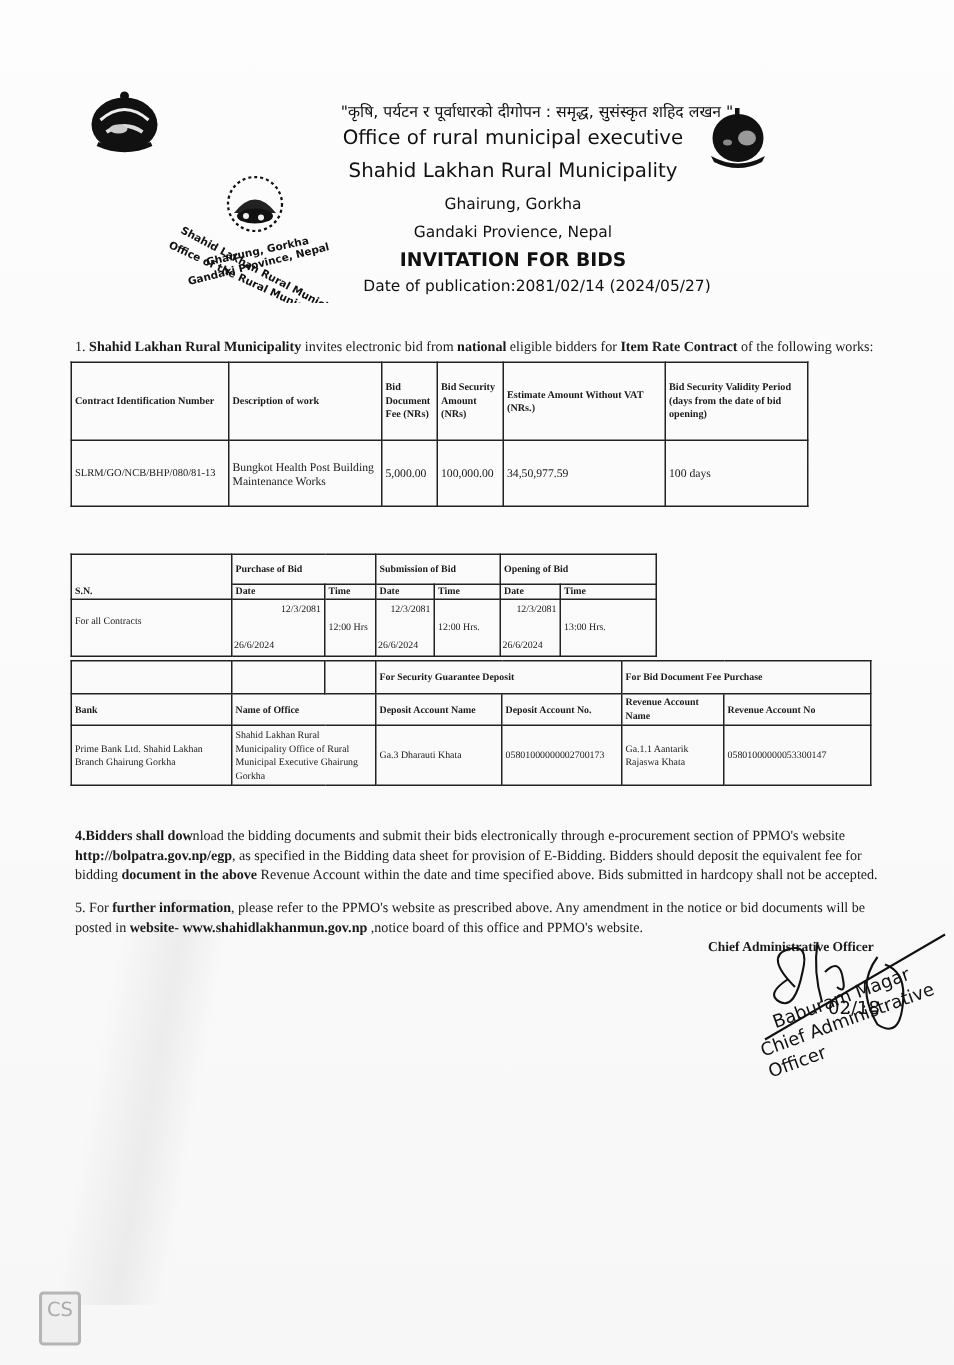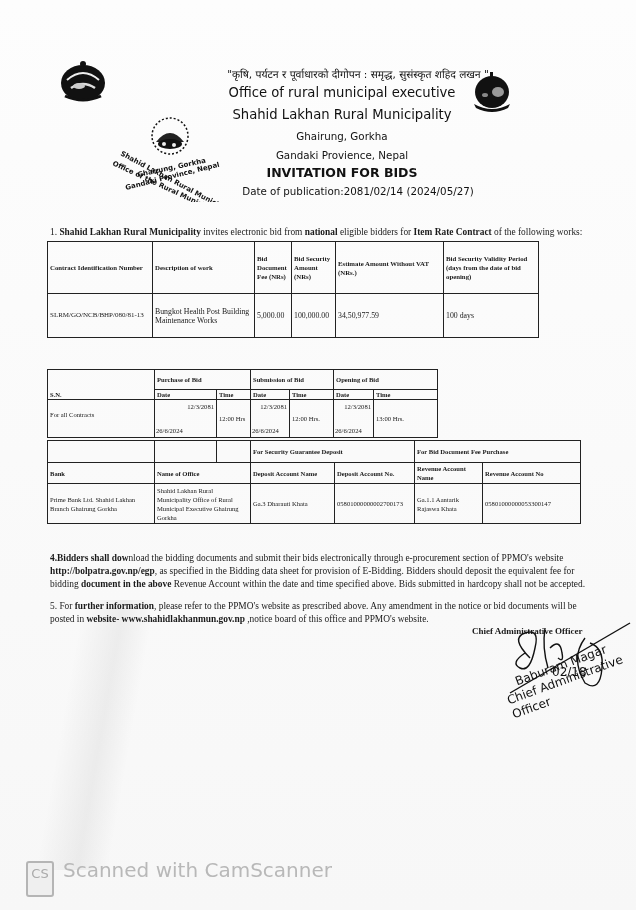--- a/index.html
+++ b/index.html
@@ -209,14 +209,13 @@
     <text x="62" y="58" font-size="12" font-family="DejaVu Sans, sans-serif" fill="#111">02/18</text>
   </svg>
   <div class="stamp-name">
     <div style="padding-left:14px">Baburam Magar</div>
     <div>Chief Administrative Officer</div>
   </div>
 
   <div class="scan-mark"></div>
 
   <div class="cs-badge">CS</div>
-  <div class="cs-text">Scanned with CamScanner</div>
 </div>
 
 </body></html>

